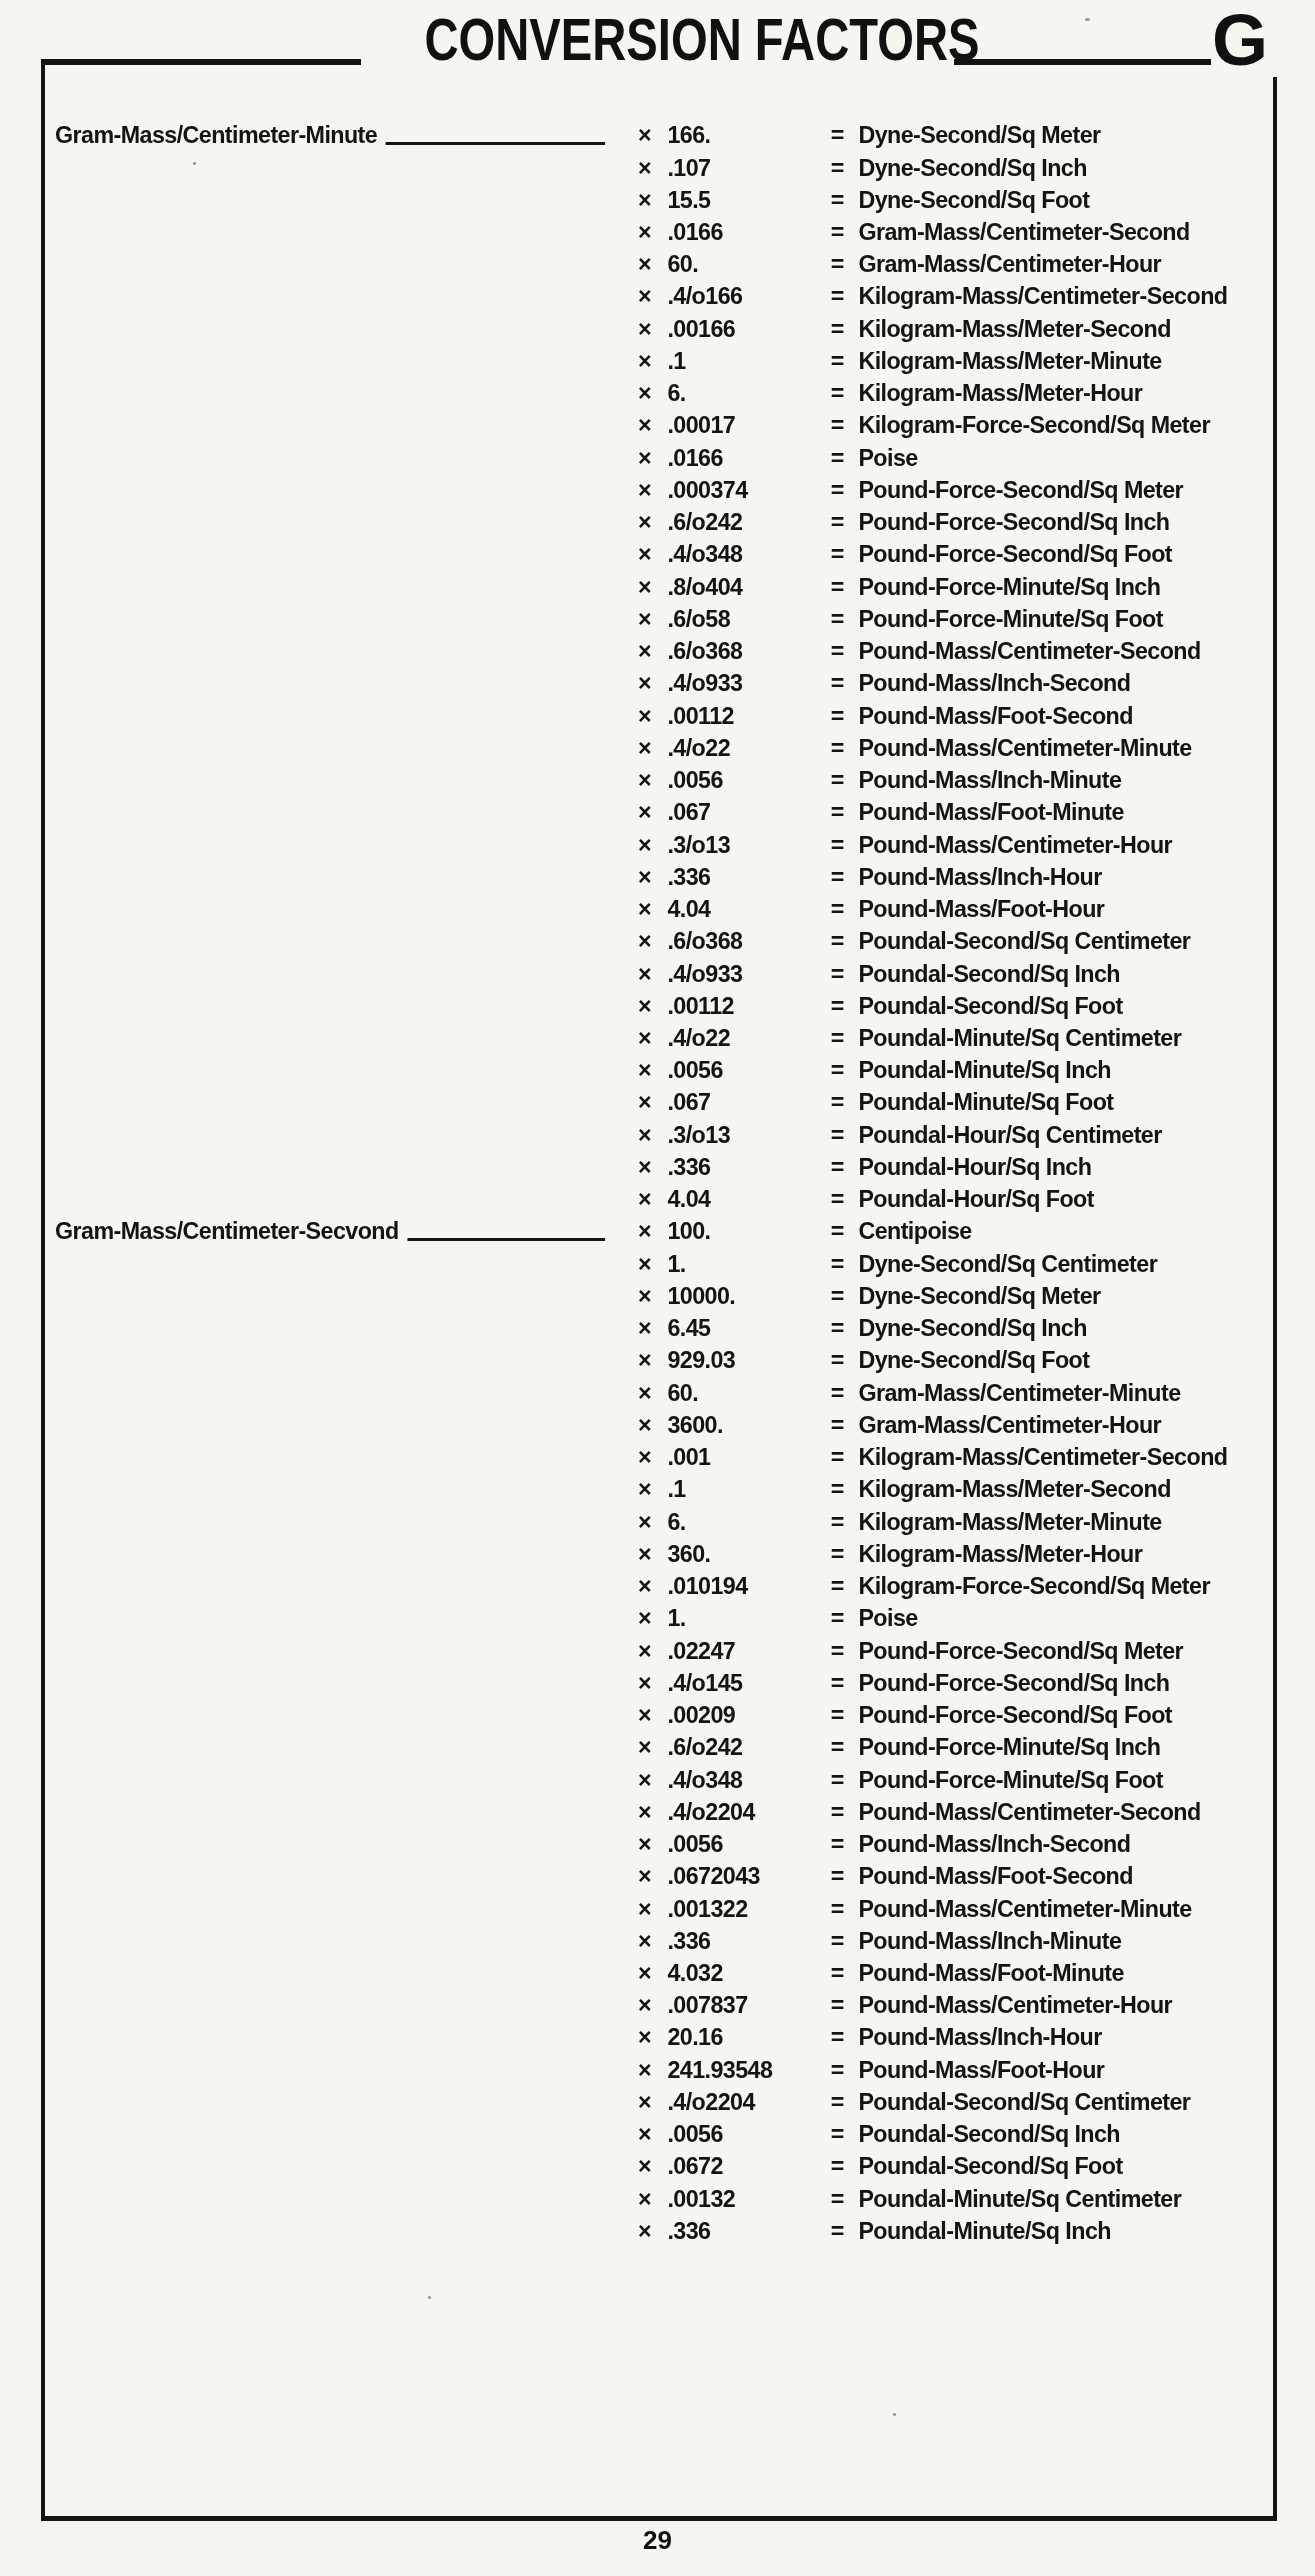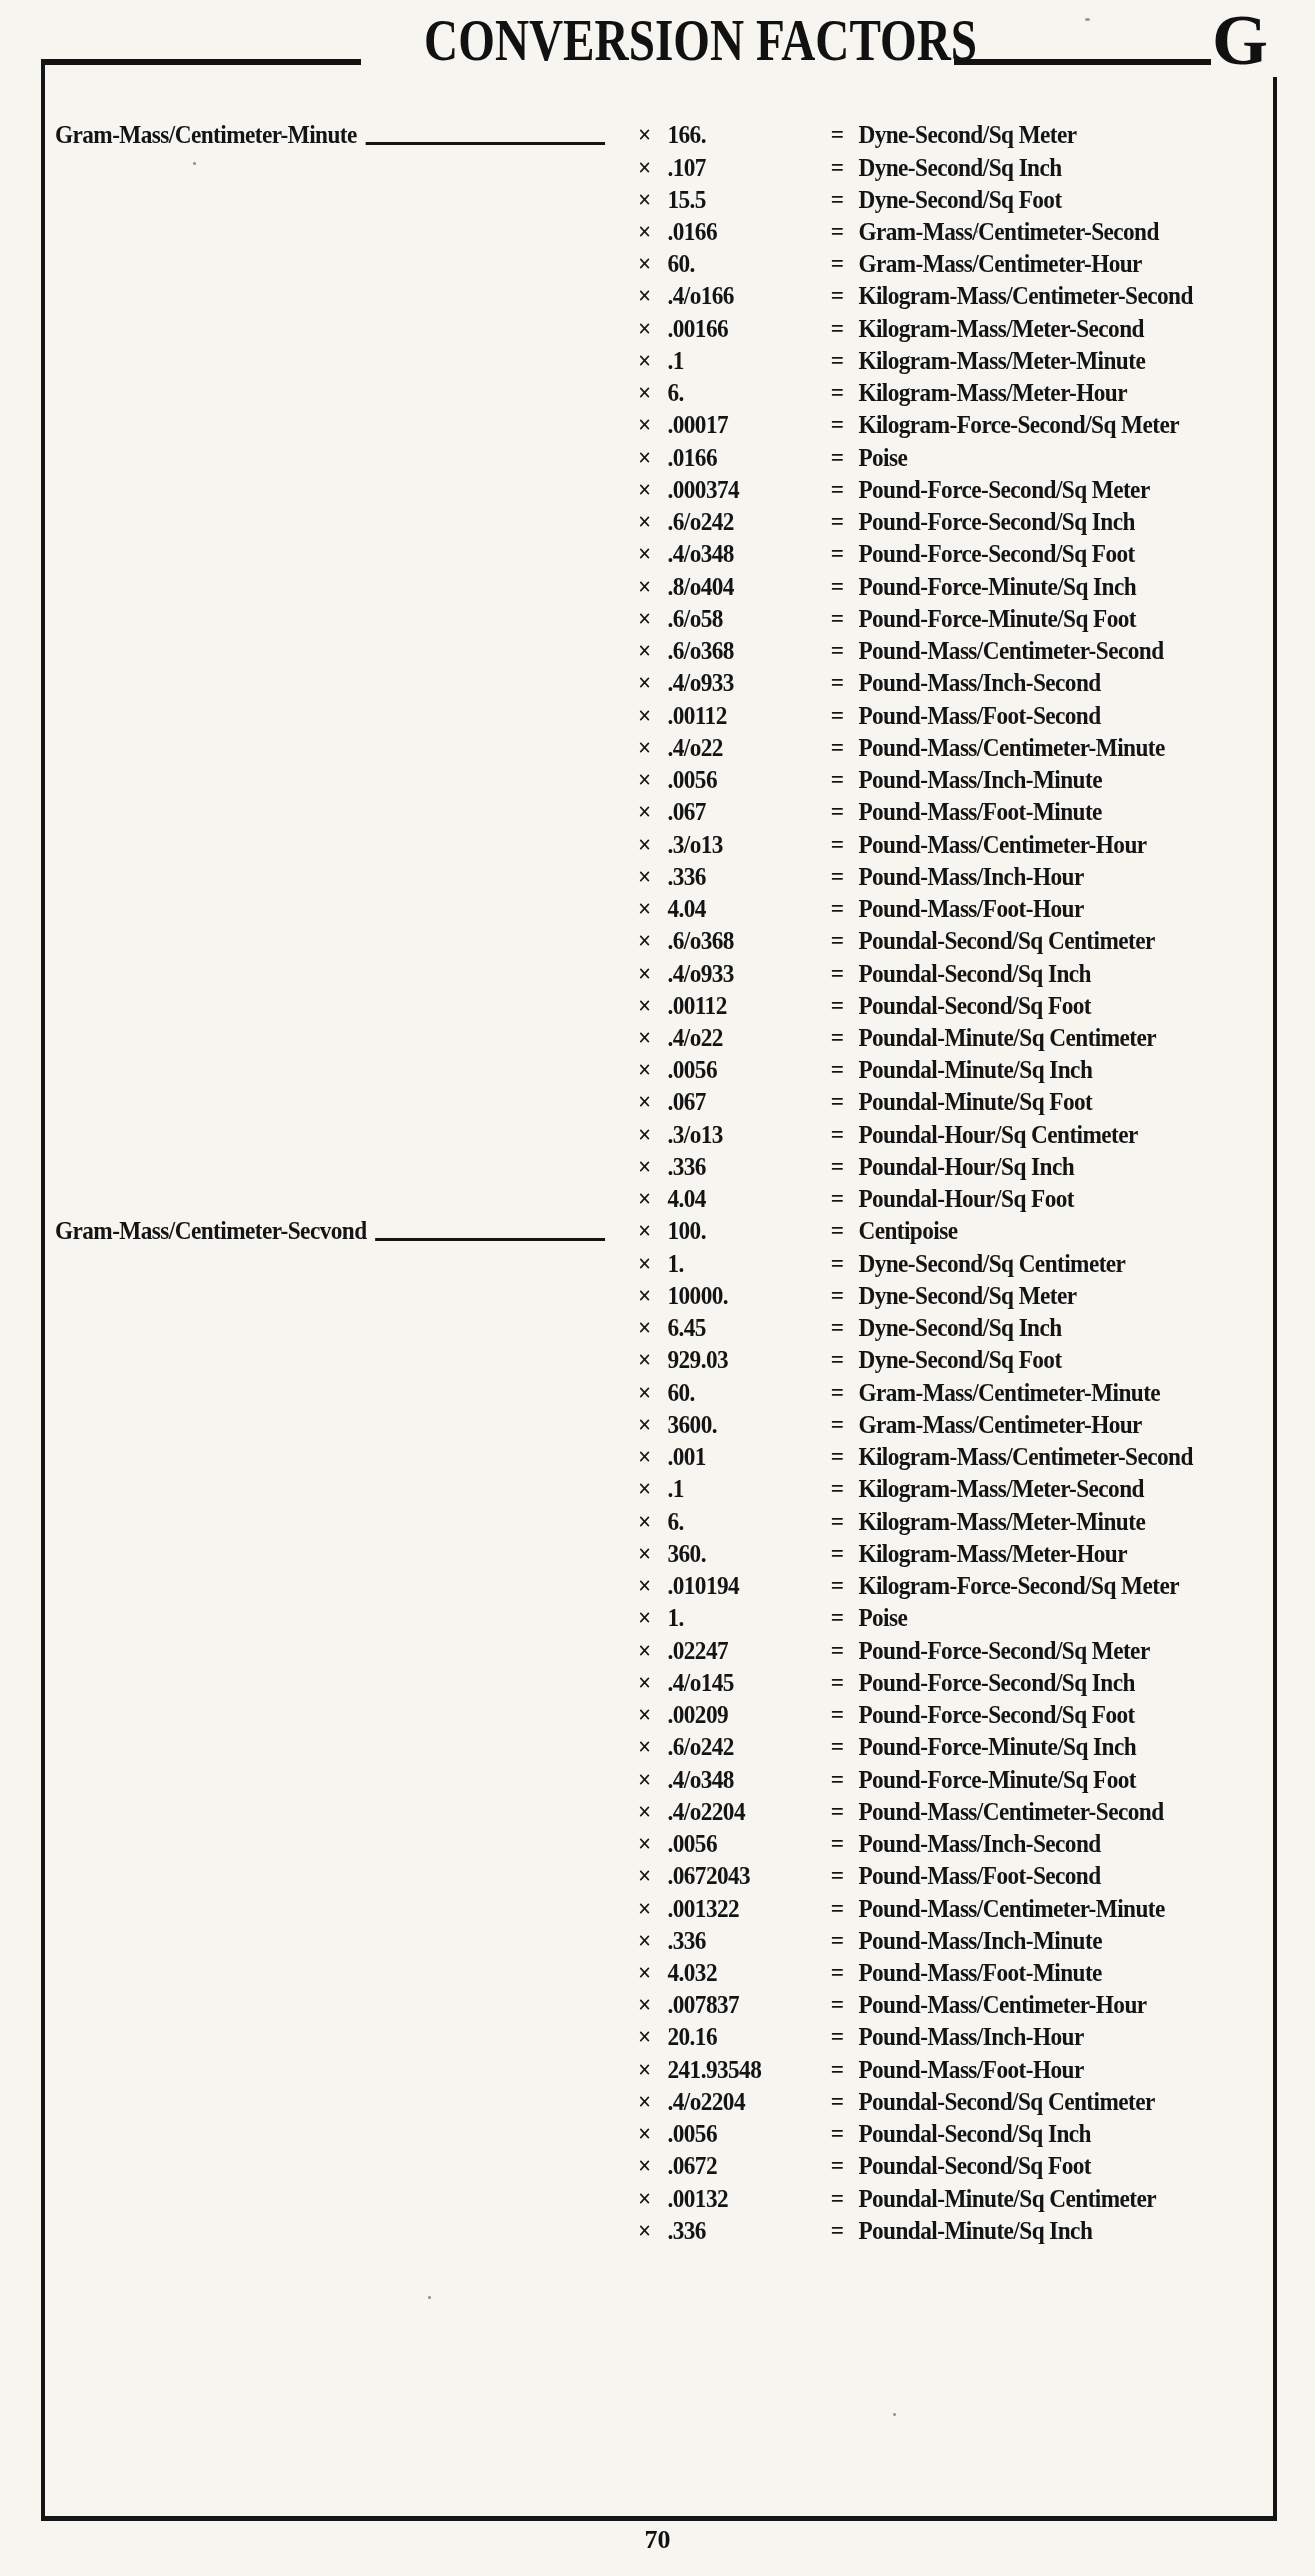--- a/index.html
+++ b/index.html
@@ -2,21 +2,21 @@
 <html style="font-size:10.3px"><head>
 <meta charset="utf-8">
 <style>
   html, body { margin: 0; padding: 0; background: #d8d6d0; }
   .page {
     position: relative;
     width: 1315px;
     height: 2576px;
     margin: 0 auto;
     background: #f6f5f0;
-    font-family: Liberation Serif, serif;
+    font-family: Liberation Sans, sans-serif;
     color: #141414;
     overflow: hidden;
   }
   
   .title-rule {
     position: absolute;
     height: 5.8px;
     background: #131313;
   }
   .rule-left  { left: 41px;  top: 59px; width: 320px; }
@@ -514,15 +514,15 @@
     <span class="unit-value">Poundal-Minute/Sq Inch</span>
   </div>
     </div>
 
   <div class="speck" style="left:1085px; top:18px;  width:4.5px; height:3.2px;"></div>
   <div class="speck" style="left:975px; top:230px; width:2.6px; height:2.6px;"></div>
   <div class="speck" style="left:193px;  top:162px; width:2.6px; height:2.6px;"></div>
   <div class="speck" style="left:428px;  top:2296px; width:2.6px; height:2.6px;"></div>
   <div class="speck" style="left:893px; top:2413px; width:3.2px; height:2.6px;"></div>
 
-  <div class="page-number">70</div>
+  <div class="page-number">29</div>
 </div>
 
 
 </body></html>

